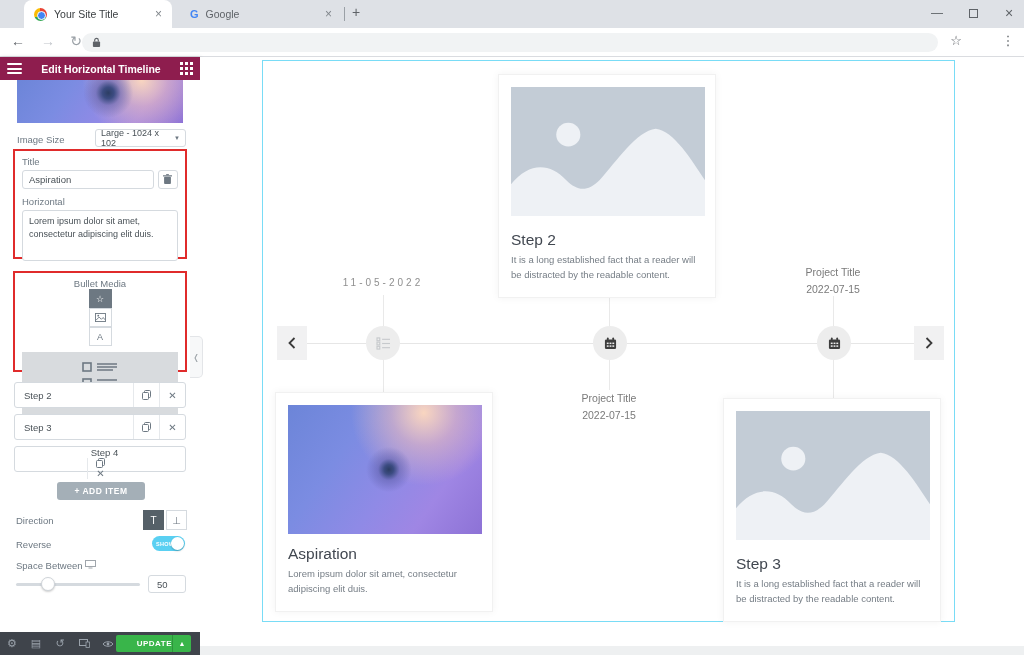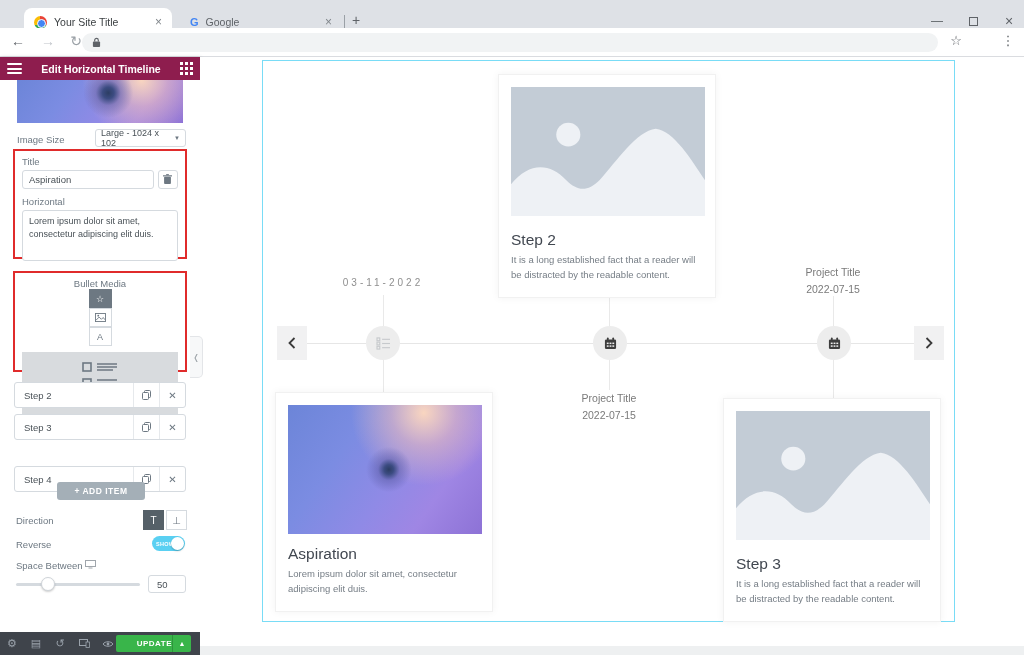--- a/index.html
+++ b/index.html
@@ -1,21 +1,21 @@
 <!DOCTYPE html>
 <html><head>
 <meta charset="utf-8">
 <style>
   * { box-sizing: border-box; margin: 0; padding: 0; }
   html,body { width:1024px; height:655px; overflow:hidden; background:#dee1e6;
     font-family:"Liberation Sans", sans-serif; }
   .abs { position:absolute; }
 
   
-  #tabstrip { position:absolute; left:0; top:8px; width:905px; height:28px; background:#dee1e6; }
+  #tabstrip { position:absolute; left:0; top:0; width:905px; height:28px; background:#dee1e6; }
   .tab { position:absolute; top:0; height:28px; display:flex; align-items:center; gap:7px;
     padding:0 10px; font-size:10.5px; color:#5f6368; }
   .tab.active { background:#fff; border-radius:8px 8px 0 0; color:#3c4043; }
   .tab .tclose { margin-left:auto; color:#80868b; font-size:12px; cursor:pointer; }
   .chrome-ball { width:13px; height:13px; border-radius:50%; position:relative;
     background:conic-gradient(#ea4335 0 120deg, #34a853 120deg 240deg, #fbbc05 240deg 360deg); }
   .chrome-ball::after { content:""; position:absolute; left:3px; top:3px; width:7px; height:7px;
     border-radius:50%; background:#4285f4; border:1.4px solid #fff; }
   .g-logo { font-size:11px; font-weight:bold; color:#4285f4; }
   .tabsep { position:absolute; top:7px; width:1px; height:14px; background:#9aa0a6; }
@@ -247,21 +247,21 @@
     <span class="rbtn">
       <svg width="9" height="10" viewBox="0 0 9 10">
         <rect x="2.5" y=".5" width="6" height="7" rx="1" fill="none" stroke="#6d7882"></rect>
         <rect x=".5" y="2.5" width="6" height="7" rx="1" fill="#fff" stroke="#6d7882"></rect>
       </svg>
     </span>
     <span class="rbtn">
         <span>✕</span>
       </span>
   </div>
-  <div class="repeater" style="top:409px;">
+  <div class="repeater" style="top:389px;flex-direction:column;">
     <span class="rlabel">Step 4</span>
     <span class="rbtn">
       <svg width="9" height="10" viewBox="0 0 9 10">
         <rect x="2.5" y=".5" width="6" height="7" rx="1" fill="none" stroke="#6d7882"></rect>
         <rect x=".5" y="2.5" width="6" height="7" rx="1" fill="#fff" stroke="#6d7882"></rect>
       </svg>
     </span>
     <span class="rbtn">
         <span>✕</span>
       </span>
@@ -375,21 +375,21 @@
           <rect x="3" y="6" width="2" height="1.6"></rect>
           <rect x="6" y="6" width="2" height="1.6"></rect>
           <rect x="9" y="6" width="2" height="1.6"></rect>
           <rect x="3" y="9" width="2" height="1.6"></rect>
           <rect x="6" y="9" width="2" height="1.6"></rect>
           <rect x="9" y="9" width="2" height="1.6"></rect>
         </g>
     </svg>
   </div>
 
-  <div class="tdate" style="left:123px; top:220px;">03-11-2022</div>
+  <div class="tdate" style="left:123px; top:220px;">11-05-2022</div>
   <div class="tmeta" style="left:349px; top:333px;">
     <div>Project Title</div>
     <div>2022-07-15</div>
   </div>
   <div class="tmeta" style="left:573px; top:207px;">
     <div>Project Title</div>
     <div>2022-07-15</div>
   </div>
 
   <div class="tcard" style="left:298px; top:17px;">

